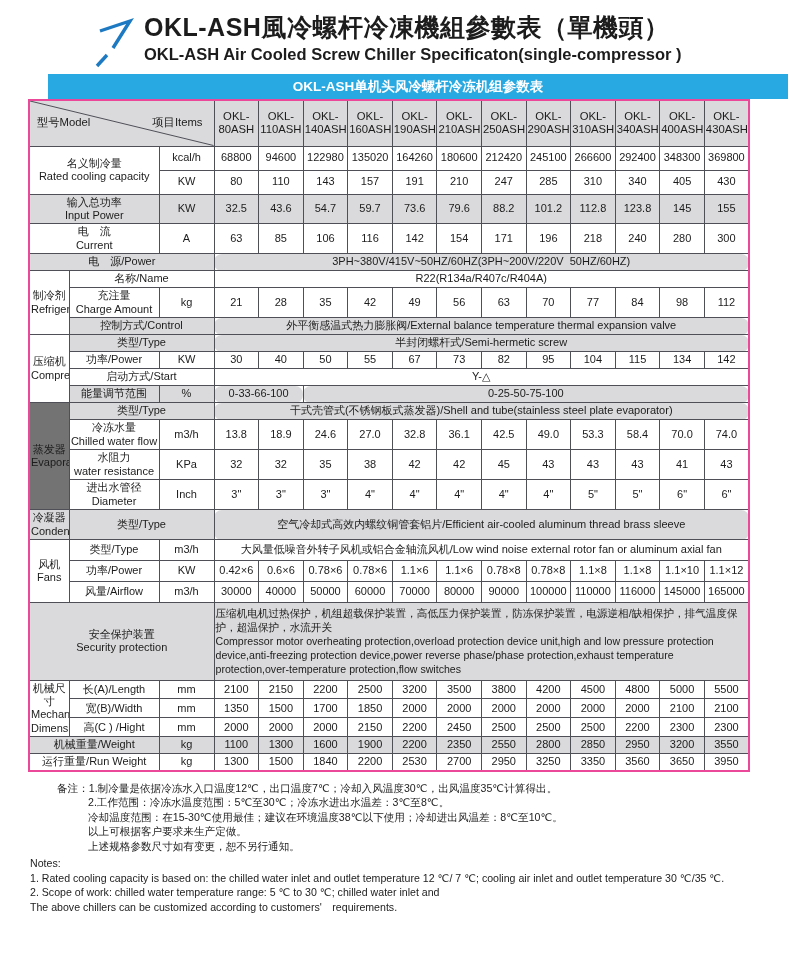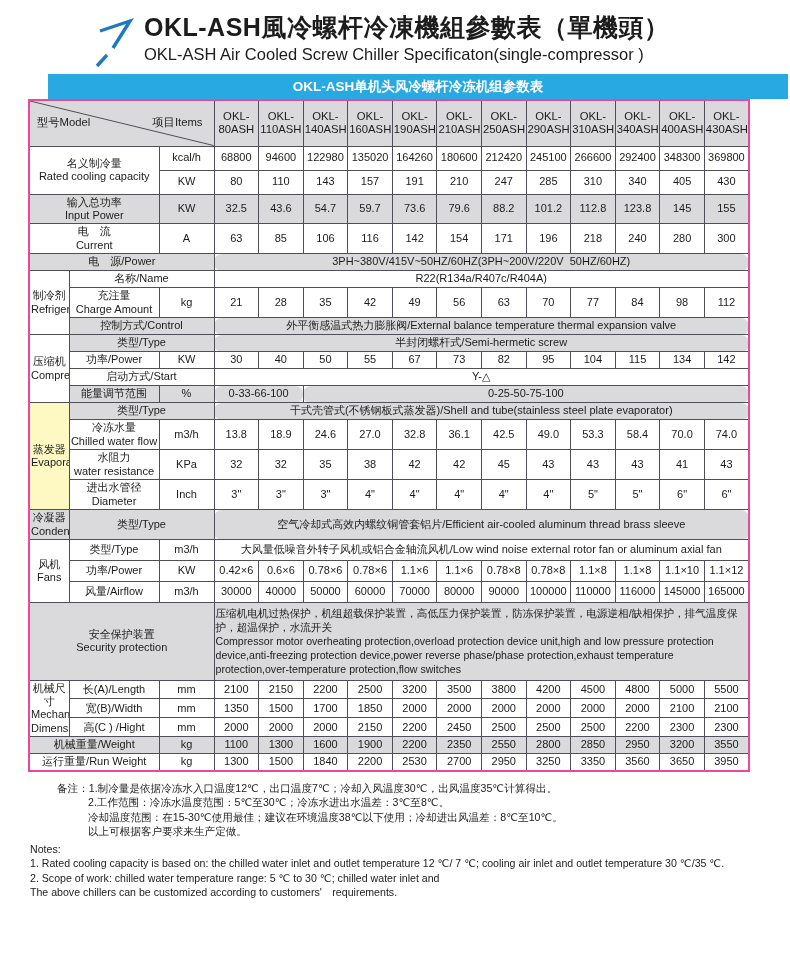--- a/index.html
+++ b/index.html
@@ -7,21 +7,21 @@
     width:790px;height:956px;overflow:hidden;background:#ffffff;
     font-family:"Liberation Sans","DejaVu Sans",sans-serif;color:#1c1c1c;
   }
   .page{position:relative;width:790px;height:956px;}
 
   
   .title-block{display:flex;align-items:flex-start;padding:13px 0 0 93px;height:74px;box-sizing:border-box;}
   .logo{width:44px;height:52px;flex:0 0 auto;margin-top:3px;}
   .titles{margin-left:7px;}
   .title-zh{font-size:25px;line-height:1.15;margin:0;font-weight:bold;letter-spacing:.5px;}
-  .title-en{font-size:16.5px;line-height:1.2;margin:3px 0 0 0;font-weight:normal;}
+  .title-en{font-size:16.5px;line-height:1.2;margin:3px 0 0 0;font-weight:bold;}
 
   
   .caption-bar{
     margin-left:48px;width:740px;height:25px;box-sizing:border-box;
     display:flex;align-items:center;justify-content:center;
     color:#ffffff;font-size:13.5px;font-weight:bold;
   }
 
   
   table{border-collapse:collapse;table-layout:fixed;width:720px;margin-left:28px;
@@ -246,21 +246,21 @@
         <td class="merged" colspan="12">Y-△</td>
       </tr>
       <tr class="gray">
         <td class="lbl">能量调节范围</td>
         <td class="unit-c">%</td>
         <td class="merged" colspan="2">0-33-66-100</td>
         <td class="merged" colspan="10">0-25-50-75-100</td>
       </tr>
 
       <tr class="gray">
-        <td class="grp" rowspan="4" style="background:#fef9c3">
+        <td class="grp" rowspan="4" style="background:#737373">
           <div>蒸发器</div>
           <div>Evaporator</div>
         </td>
         <td class="lbl" colspan="2">类型/Type</td>
         <td class="merged" colspan="12">干式壳管式(不锈钢板式蒸发器)/Shell and tube(stainless steel plate evaporator)</td>
       </tr>
       <tr class="r-h30">
         <td class="lbl">
           <div>冷冻水量</div>
           <div>Chilled water flow</div>
@@ -468,20 +468,21 @@
 
     </tbody>
   </table>
 
   <div class="notes">
     <div class="notes-zh">
       <div>备注：1.制冷量是依据冷冻水入口温度12℃，出口温度7℃；冷却入风温度30℃，出风温度35℃计算得出。</div>
       <div class="indent">2.工作范围：冷冻水温度范围：5℃至30℃；冷冻水进出水温差：3℃至8℃。</div>
       <div class="indent">冷却温度范围：在15-30℃使用最佳；建议在环境温度38℃以下使用；冷却进出风温差：8℃至10℃。</div>
       <div class="indent">以上可根据客户要求来生产定做。</div>
+      <div class="indent">上述规格参数尺寸如有变更，恕不另行通知。</div>
     </div>
     <div class="notes-en">
       <div>Notes:</div>
       <div>1. Rated cooling capacity is based on: the chilled water inlet and outlet temperature 12 ℃/ 7 ℃; cooling air inlet and outlet temperature 30 ℃/35 ℃.</div>
       <div>2. Scope of work: chilled water temperature range: 5 ℃ to 30 ℃; chilled water inlet and</div>
       <div>The above chillers can be customized according to customers'　requirements.</div>
 
     </div>
   </div>
 

